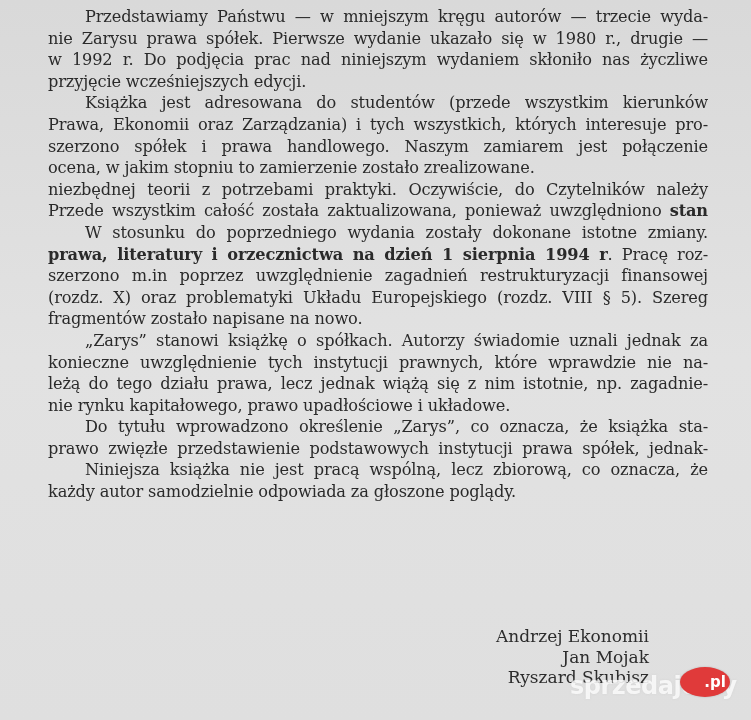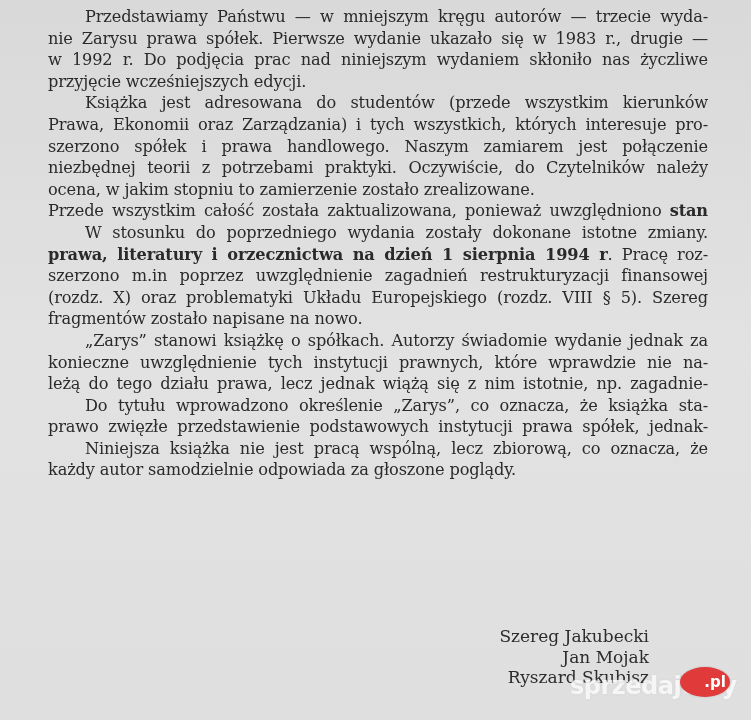--- a/index.html
+++ b/index.html
@@ -52,60 +52,61 @@
   }
 </style>
 </head>
 <body>
 
 <div class="page">
   <div class="text-block">
 
     <div>
       <div class="line indent" style="display: block;">Przedstawiamy Państwu — w mniejszym kręgu autorów — trzecie wyda-</div>
-      <div class="line" style="display: block;">nie Zarysu prawa spółek. Pierwsze wydanie ukazało się w 1983 r., drugie —</div>
+      <div class="line" style="display: block;">nie Zarysu prawa spółek. Pierwsze wydanie ukazało się w 1980 r., drugie —</div>
       <div class="line" style="display: block;">w 1992 r. Do podjęcia prac nad niniejszym wydaniem skłoniło nas życzliwe</div>
       <div class="line last" style="display: block;">przyjęcie wcześniejszych edycji.</div>
     </div>
 
     <div>
       <div class="line indent" style="display: block;">Książka jest adresowana do studentów (przede wszystkim kierunków</div>
       <div class="line" style="display: block;">Prawa, Ekonomii oraz Zarządzania) i tych wszystkich, których interesuje pro-</div>
       <div class="line" style="display: block;">szerzono spółek i prawa handlowego. Naszym zamiarem jest połączenie</div>
+      <div class="line last" style="display: block;">ocena, w jakim stopniu to zamierzenie zostało zrealizowane.</div>
       <div class="line" style="display: block;">niezbędnej teorii z potrzebami praktyki. Oczywiście, do Czytelników należy</div>
-      <div class="line last" style="display: block;">ocena, w jakim stopniu to zamierzenie zostało zrealizowane.</div>
     </div>
 
     <div>
       <div class="line" style="display: block;"><span>Przede wszystkim całość została zaktualizowana, ponieważ uwzględniono</span> <span class="b">stan</span></div>
       <div class="line indent" style="display: block;">W stosunku do poprzedniego wydania zostały dokonane istotne zmiany.</div>
       <div class="line" style="display: block;"><span class="b">prawa, literatury i orzecznictwa na dzień 1 sierpnia 1994 r</span><span>. Pracę roz-</span></div>
       <div class="line" style="display: block;">szerzono m.in poprzez uwzględnienie zagadnień restrukturyzacji finansowej</div>
       <div class="line" style="display: block;">(rozdz. X) oraz problematyki Układu Europejskiego (rozdz. VIII § 5). Szereg</div>
       <div class="line last" style="display: block;">fragmentów zostało napisane na nowo.</div>
     </div>
 
     <div>
-      <div class="line indent" style="display: block;">„Zarys” stanowi książkę o spółkach. Autorzy świadomie wydanie jednak za</div>
+      <div class="line indent" style="display: block;">„Zarys” stanowi książkę o spółkach. Autorzy świadomie uznali jednak za</div>
       <div class="line" style="display: block;">konieczne uwzględnienie tych instytucji prawnych, które wprawdzie nie na-</div>
       <div class="line" style="display: block;">leżą do tego działu prawa, lecz jednak wiążą się z nim istotnie, np. zagadnie-</div>
+      <div class="line last" style="display: block;">nie rynku kapitałowego, prawo upadłościowe i układowe.</div>
     </div>
 
     <div>
       <div class="line indent" style="display: block;">Do tytułu wprowadzono określenie „Zarys”, co oznacza, że książka sta-</div>
       <div class="line" style="display: block;">prawo zwięzłe przedstawienie podstawowych instytucji prawa spółek, jednak-</div>
     </div>
 
     <div>
       <div class="line indent" style="display: block;">Niniejsza książka nie jest pracą wspólną, lecz zbiorową, co oznacza, że</div>
       <div class="line last" style="display: block;">każdy autor samodzielnie odpowiada za głoszone poglądy.</div>
     </div>
   </div>
 
   <div class="signatures">
-    <div class="sig">Szereg Jakubecki</div>
+    <div class="sig">Andrzej Ekonomii</div>
     <div class="sig">Jan Mojak</div>
     <div class="sig">Ryszard Skubisz</div>
   </div>
 
   <div class="watermark">sprzedajemy</div>
   <div class="wm-badge">.pl</div>
 </div>
 
 </body></html>

